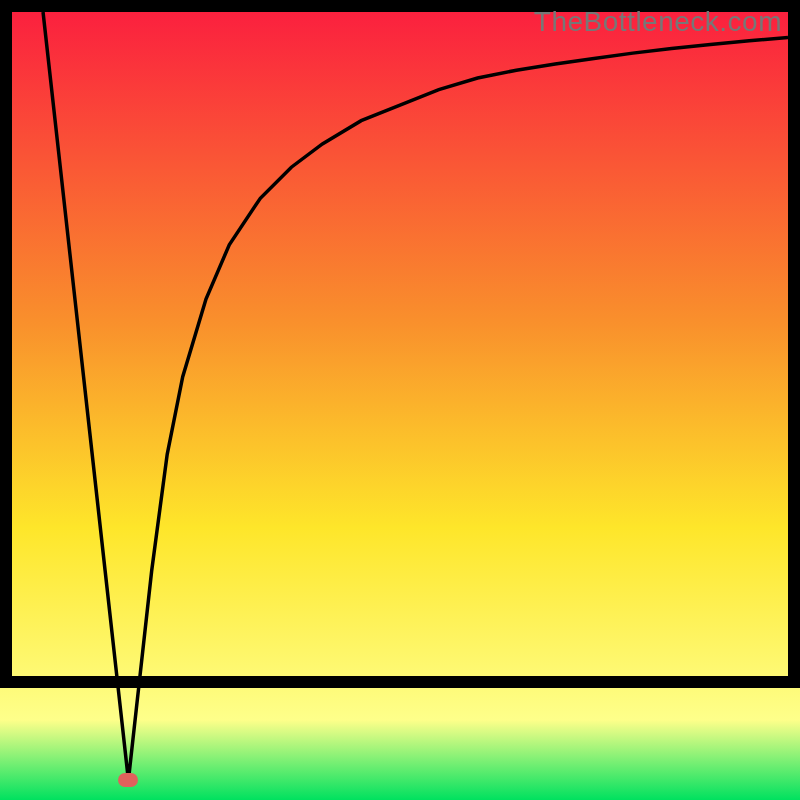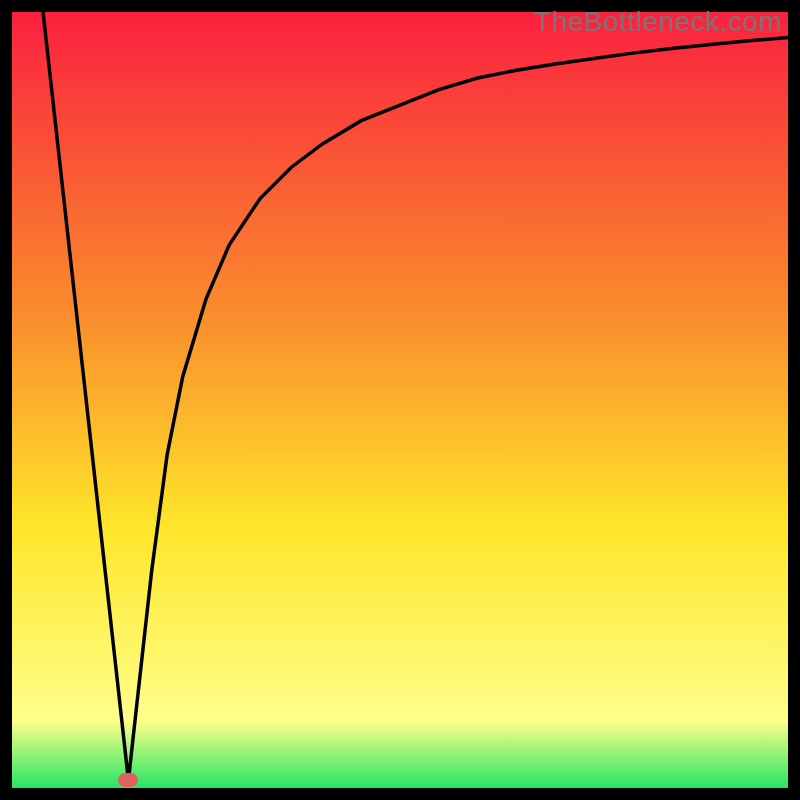--- a/index.html
+++ b/index.html
@@ -1,16 +1,16 @@
 <!DOCTYPE html>
 <html><head>
 <meta charset="utf-8">
 <style>
 html,body{margin:0;padding:0;width:800px;height:800px;overflow:hidden;background:#fff;font-family:Arial,Helvetica,sans-serif}
-.stage{position:relative;width:800px;height:800px}
+.stage{position:relative;width:800px;height:688px}
 .bg{position:absolute;inset:0}
 .frame{position:absolute;inset:0;border:12px solid #000;box-sizing:border-box;pointer-events:none}
 .watermark{position:absolute;top:6px;right:18px;color:#777;font-size:28px;font-weight:400;letter-spacing:.5px}
 .curve{position:absolute;left:12px;top:12px;width:776px;height:776px}
 .marker{position:absolute;width:20px;height:14px;border-radius:7px;background:#e0615c;transform:translate(-50%,-50%)}
 </style>
 </head>
 <body>
 
 <div class="stage">

